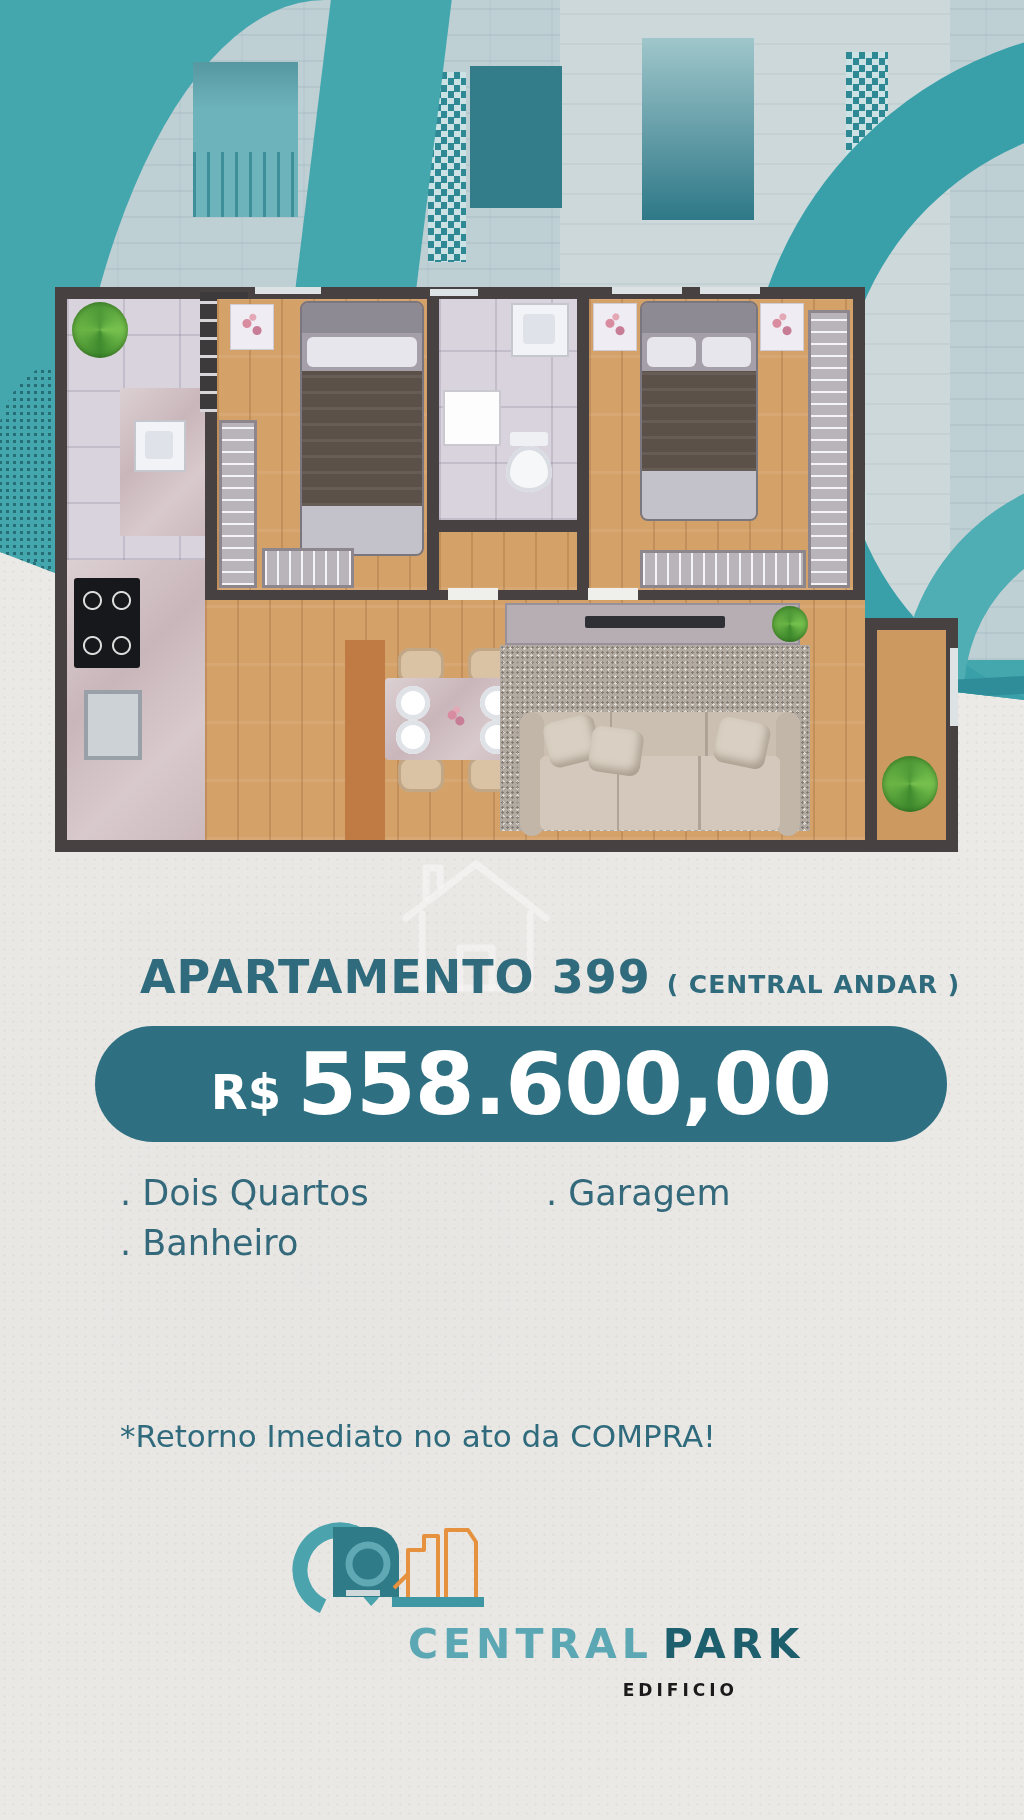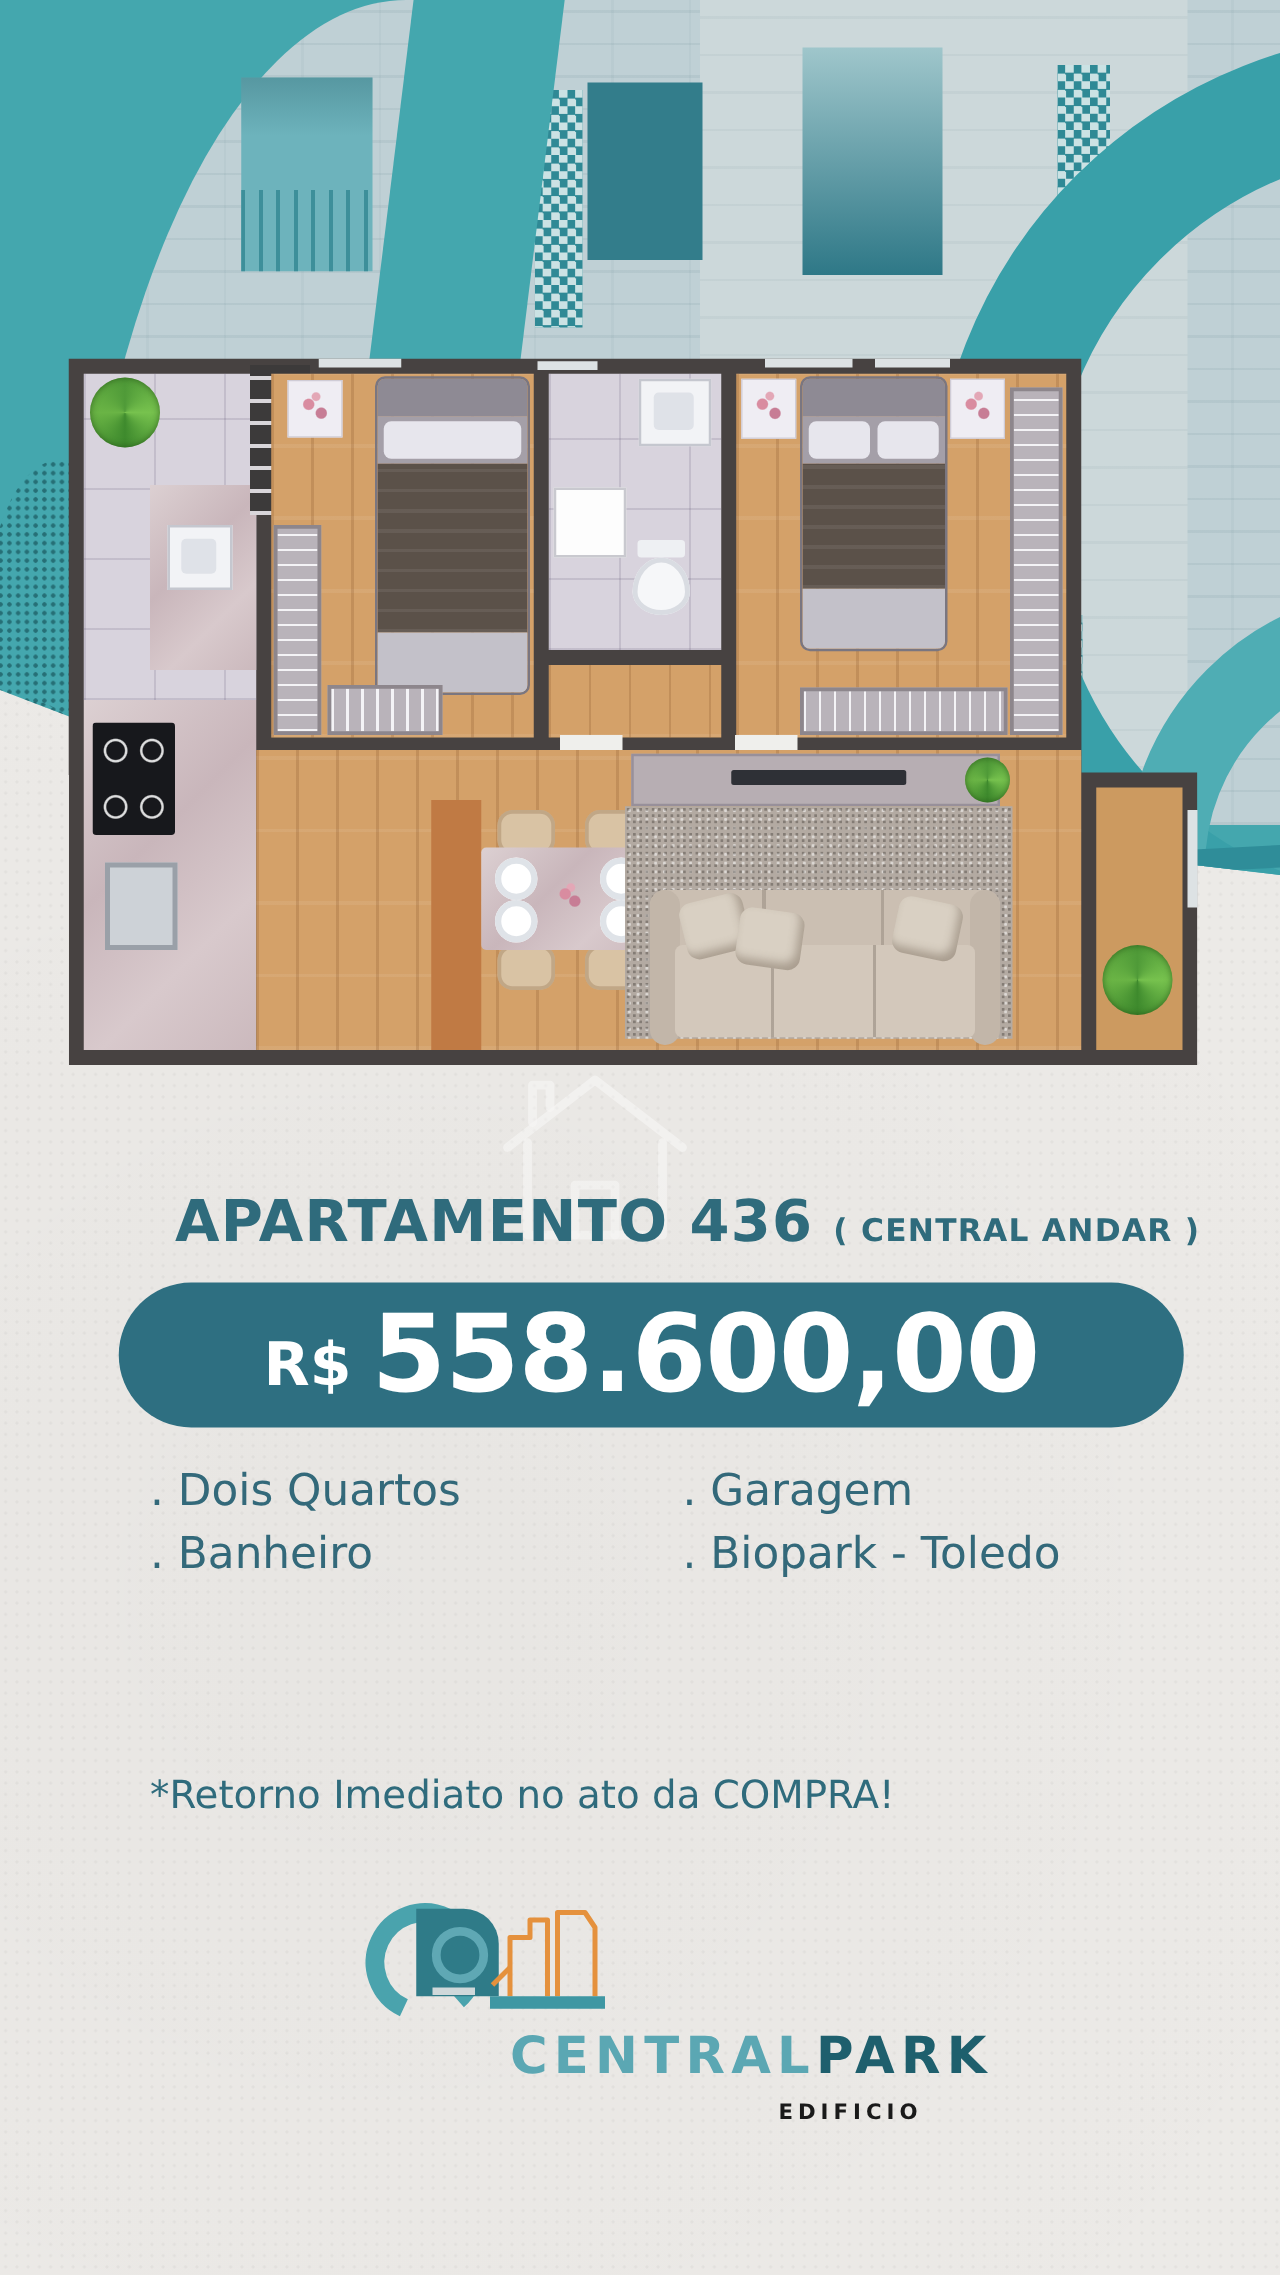--- a/index.html
+++ b/index.html
@@ -98,21 +98,21 @@
     display:flex;align-items:center;justify-content:center;color:#fff;font-weight:700;}
   .pricepill .cur{font-size:48px;margin-right:16px;transform:translateY(8px);}
   .pricepill .amt{font-size:86px;letter-spacing:-1px;}
   .features{position:absolute;left:120px;top:1168px;width:850px;display:flex;color:#33697a;font-size:35px;line-height:50px;}
   .features .col{width:408px;}
   .features .col+.col{margin-left:18px;width:424px;}
   .note{position:absolute;left:120px;top:1418px;font-size:31px;color:#2f6b7c;}
   
   .brandtext{position:absolute;left:408px;top:1620px;font-weight:700;font-size:41px;letter-spacing:5px;white-space:nowrap;}
   .brandtext .p1{color:#5ba7b3;}
-  .brandtext .p2{color:#1e5f6d;}
+  .brandtext .p2{color:#1e5f6d;margin-left:10px;}
   .brandsub{position:absolute;left:560px;top:1680px;width:178px;text-align:right;font-weight:700;font-size:17px;letter-spacing:4px;color:#1a1a1a;}
   .logoicon{position:absolute;left:288px;top:1502px;}
   .watermark{position:absolute;left:388px;top:836px;opacity:.6;}
 </style>
 </head>
 <body>
 
 <div class="poster">
 
   <div class="hero">
@@ -227,36 +227,35 @@
   <svg class="watermark" width="175" height="165" viewBox="0 0 175 165">
     <g fill="none" stroke="rgba(255,255,255,0.65)" stroke-width="7" stroke-linejoin="round" stroke-linecap="round">
       <path d="M38 62 V32 H52 V50"></path>
       <path d="M18 82 L88 28 L158 82"></path>
       <path d="M34 78 V152 H142 V78"></path>
       <path d="M72 152 V112 H104 V152"></path>
     </g>
   </svg>
 
   <div class="title">
-    <span class="main">APARTAMENTO 436</span><span class="sub">( CENTRAL ANDAR )</span>
+    <span class="main">APARTAMENTO 399</span><span class="sub">( CENTRAL ANDAR )</span>
   </div>
 
   <div class="pricepill">
     <span class="cur">R$</span>
     <span class="amt">558.600,00</span>
   </div>
 
   <div class="features">
     <div class="col">
       <div>. Dois Quartos</div>
       <div>. Banheiro</div>
     </div>
     <div class="col">
       <div>. Garagem</div>
-      <div>. Biopark - Toledo</div>
     </div>
   </div>
 
   <div class="note">*Retorno Imediato no ato da COMPRA!</div>
 
   <svg class="logoicon" width="210" height="140" viewBox="0 0 210 140">
     <circle cx="52" cy="68" r="40" fill="none" stroke="#4aa3ad" stroke-width="15" stroke-dasharray="205 47" transform="rotate(115 52 68)"></circle>
     <path d="M45 25 h38 a28 28 0 0 1 28 28 v42 h-66 z" fill="#2f7b88"></path>
     <circle cx="80" cy="62" r="19" fill="none" stroke="#5fa8b4" stroke-width="7"></circle>
     <rect x="58" y="88" width="34" height="6" fill="#cfd8da"></rect>

